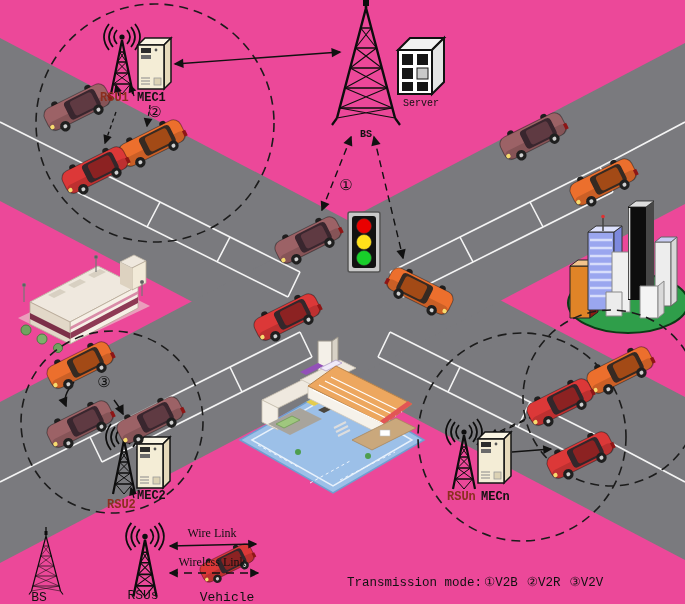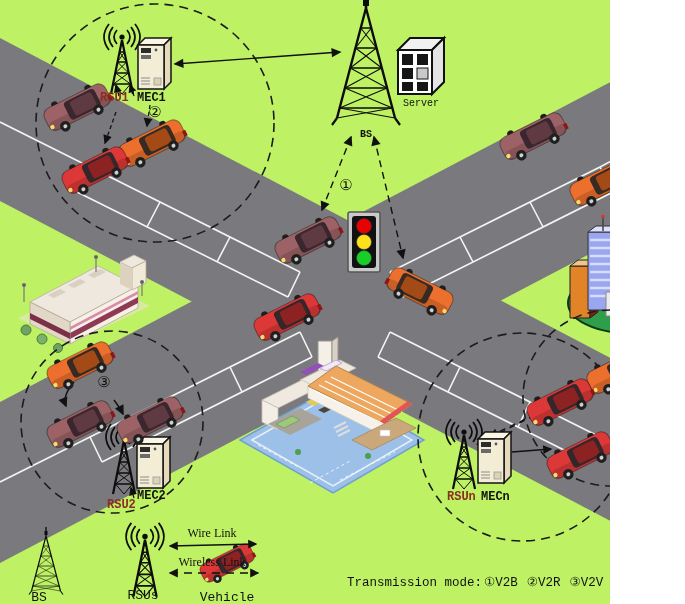--- a/index.html
+++ b/index.html
@@ -1,16 +1,16 @@
 <!DOCTYPE html>
 <html><head>
 <meta charset="utf-8">
 <style>
   html,body{margin:0;padding:0;background:#fff;}
-  #stage{position:relative;width:610px;height:604px;background:#bef264;overflow:hidden;
+  #stage{position:relative;width:685px;height:604px;background:#ec4899;overflow:hidden;
          font-family:"Liberation Mono","DejaVu Sans Mono",monospace;}
   svg{display:block}
   text{font-family:"Liberation Mono","DejaVu Sans Mono",monospace;fill:#111;}
   .rsu-label{fill:#8b2f1f;font-weight:bold;}
   .node-label{font-weight:bold;}
   .serif{font-family:"Liberation Serif","DejaVu Serif",serif;}
   .badge{font-size:15px;}
 </style>
 </head>
 <body>

